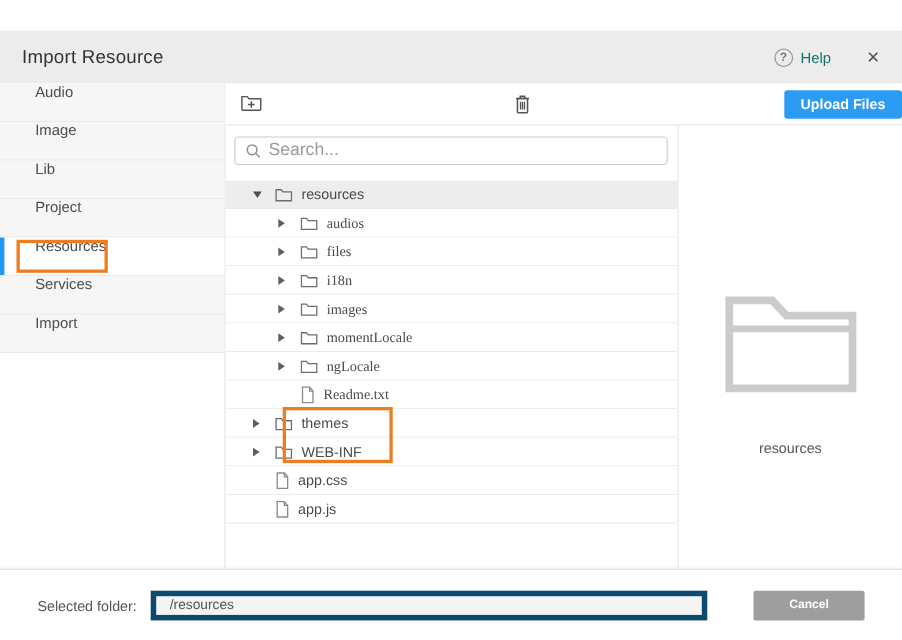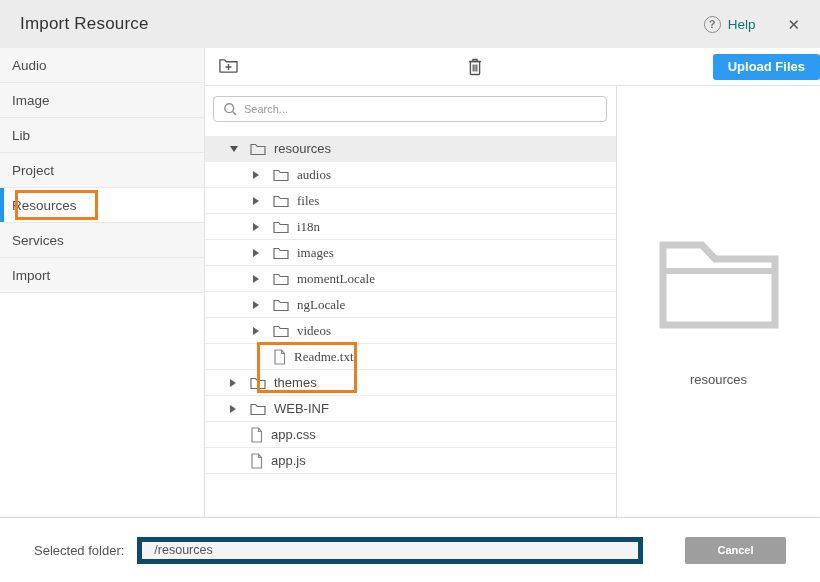--- a/index.html
+++ b/index.html
@@ -6,40 +6,40 @@
   html,body { width:820px; height:582px; }
   body {
     font-family:"Liberation Sans", sans-serif;
     background:#fff; color:#4a4a4a; overflow:hidden;
   }
   .dialog { width:820px; height:582px; position:relative; background:#fff; display:flex; flex-direction:column; }
 
   
   .header {
     height:48px; background:#ececec; display:flex; align-items:center;
-    padding:0 20px; flex:0 0 48px;
+    padding:0 20px; flex:0 0 48px;margin-top:28px;
   }
   .title { font-size:17px; color:#333; font-weight:500; letter-spacing:.2px; }
   .header-spacer { flex:1; }
   .help-group { display:flex; align-items:center; gap:7px; margin-right:32px; cursor:pointer; }
   .help-circle {
     width:17px; height:17px; border:1.5px solid #8d8d8d; border-radius:50%;
     display:flex; align-items:center; justify-content:center;
     font-size:11px; color:#777; font-weight:bold;
   }
   .help-text { font-size:13.5px; color:#0f766e; }
   .close-x { font-size:15px; color:#555; cursor:pointer; line-height:1; }
 
   
   .body { flex:1; display:flex; min-height:0; }
 
   
   .sidebar { width:205px; flex:0 0 205px; background:#fff; border-right:1px solid #e3e3e3; }
   .side-item {
-    height:35px; display:flex; align-items:center; padding-left:12px;
+    height:35px; display:flex; padding-left:32px;
     font-size:13.5px; color:#4c4c4c; background:#f6f6f6;
     border-bottom:1px solid #e9e9e9; position:relative; cursor:pointer;
   }
   .side-item.selected { background:#fff; }
   .side-item.selected .blue-bar {
     position:absolute; left:0; top:0; bottom:0; width:4px; background:#2196f3;
   }
   .side-annotation {
     position:absolute; left:15px; top:2px; width:83px; height:30px;
     border:3px solid #ee7d1e; pointer-events:none;
@@ -58,21 +58,21 @@
     font-family:"Liberation Sans", sans-serif; cursor:pointer;
   }
 
   .content { flex:1; display:flex; min-height:0; }
 
   
   .tree-panel { width:412px; flex:0 0 412px; border-right:1px solid #e0e0e0; display:flex; flex-direction:column; overflow:hidden; }
   .search-wrap { padding:10px 9px 14px 8px; position:relative; flex:0 0 auto; }
   .search-input {
     width:100%; height:26px; border:1px solid #c9c9c9; border-radius:4px;
-    padding:0 10px 0 30px; font-size:11px; color:#555; outline:none;
+    padding:0 10px 0 30px; font-size:16px; color:#555; outline:none;
     font-family:"Liberation Sans", sans-serif; background:#fff;
   }
   .search-input::placeholder { color:#9a9a9a; }
   .search-icon { position:absolute; left:18px; top:16px; }
 
   .tree { flex:1; position:relative; overflow:hidden; }
   .tree-row {
     height:26px; display:flex; align-items:center;
     border-bottom:1px solid #ebebeb; font-size:13px; color:#4a4a4a; cursor:pointer;
     background:#fff;
@@ -269,29 +269,20 @@
             <div class="tree-row lvl1">
               <span class="caret">
                   <span class="tri-right"></span>
                 </span>
               <svg class="tree-ico" width="16" height="14">
                   <use href="#sym-folder"></use>
                 </svg>
               <span class="tlabel">ngLocale</span>
             </div>
 
-            <div class="tree-row lvl1">
-              <span class="caret">
-                  <span class="tri-right"></span>
-                </span>
-              <svg class="tree-ico" width="16" height="14">
-                  <use href="#sym-folder"></use>
-                </svg>
-              <span class="tlabel">videos</span>
-            </div>
 
 
 
             <div class="tree-row lvl1">
               <span class="caret"></span>
               <svg class="tree-ico" width="13" height="16">
                   <use href="#sym-file"></use>
                 </svg>
               <span class="tlabel">Readme.txt</span>
             </div>

